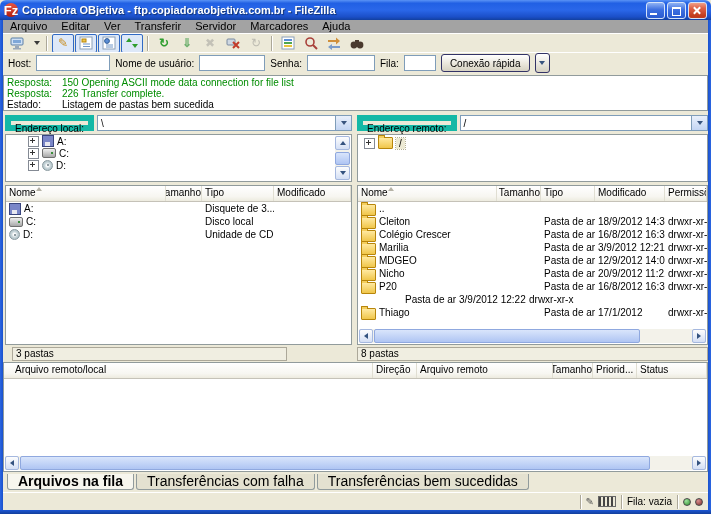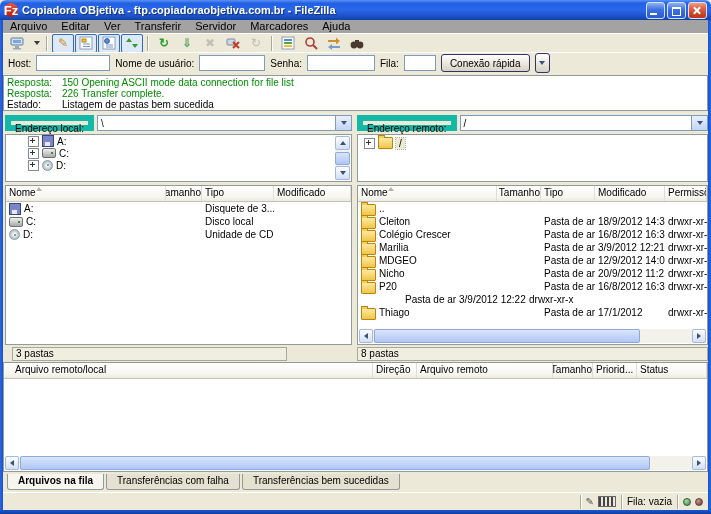--- a/index.html
+++ b/index.html
@@ -104,21 +104,21 @@
     border-radius:2px;box-sizing:border-box;display:flex;align-items:center;justify-content:center;top:0;}
   .thumb{position:absolute;background:linear-gradient(180deg,#D9E5FB,#AFC5F3);border:1px solid #8FA8DF;border-radius:2px;box-sizing:border-box;}
   .tri-u{width:0;height:0;border-left:3px solid transparent;border-right:3px solid transparent;border-bottom:4px solid #33527F;}
   .tri-d{width:0;height:0;border-left:3px solid transparent;border-right:3px solid transparent;border-top:4px solid #33527F;}
   .tri-l{width:0;height:0;border-top:3px solid transparent;border-bottom:3px solid transparent;border-right:4px solid #33527F;}
   .tri-r{width:0;height:0;border-top:3px solid transparent;border-bottom:3px solid transparent;border-left:4px solid #33527F;}
   
   .queuebox{left:3px;top:362px;width:705px;height:110px;background:#fff;border:1px solid #919B9C;box-sizing:border-box;font-size:10px;}
   .tabstrip{left:3px;top:474px;width:705px;height:17px;display:flex;gap:2px;padding-left:4px;box-sizing:border-box;}
   .tab{border:1px solid #919B9C;border-top:none;border-radius:0 0 3px 3px;background:#E4E1D0;padding:0 10px;
-    height:15px;line-height:14px;font-size:10px;}
+    height:15px;line-height:14px;font-size:14px;}
   .tab.active{background:#F7F6EE;font-weight:bold;}
   
   .statusbar{left:3px;top:492px;width:705px;height:18px;display:flex;align-items:center;background:#ECE9D8;
     border-top:1px solid #fff;box-sizing:border-box;font-size:10px;}
   .sb-field{height:14px;display:flex;align-items:center;padding:0 5px;border-left:1px solid #ACA899;box-shadow:inset 1px 0 0 #fff;gap:4px;}
   .led{width:8px;height:8px;border-radius:50%;border:1px solid #4A4A4A;box-sizing:border-box;}
   .led.green{background:radial-gradient(circle at 35% 30%,#9FE49F,#2E8E2E);}
   .led.red{background:radial-gradient(circle at 35% 30%,#D89090,#7E2A2A);}
   .speed-ind{width:16px;height:9px;border:1px solid #666;background:repeating-linear-gradient(90deg,#444 0 2px,#ECE9D8 2px 4px);}
   .pen-glyph{font-size:10px;color:#555;}

